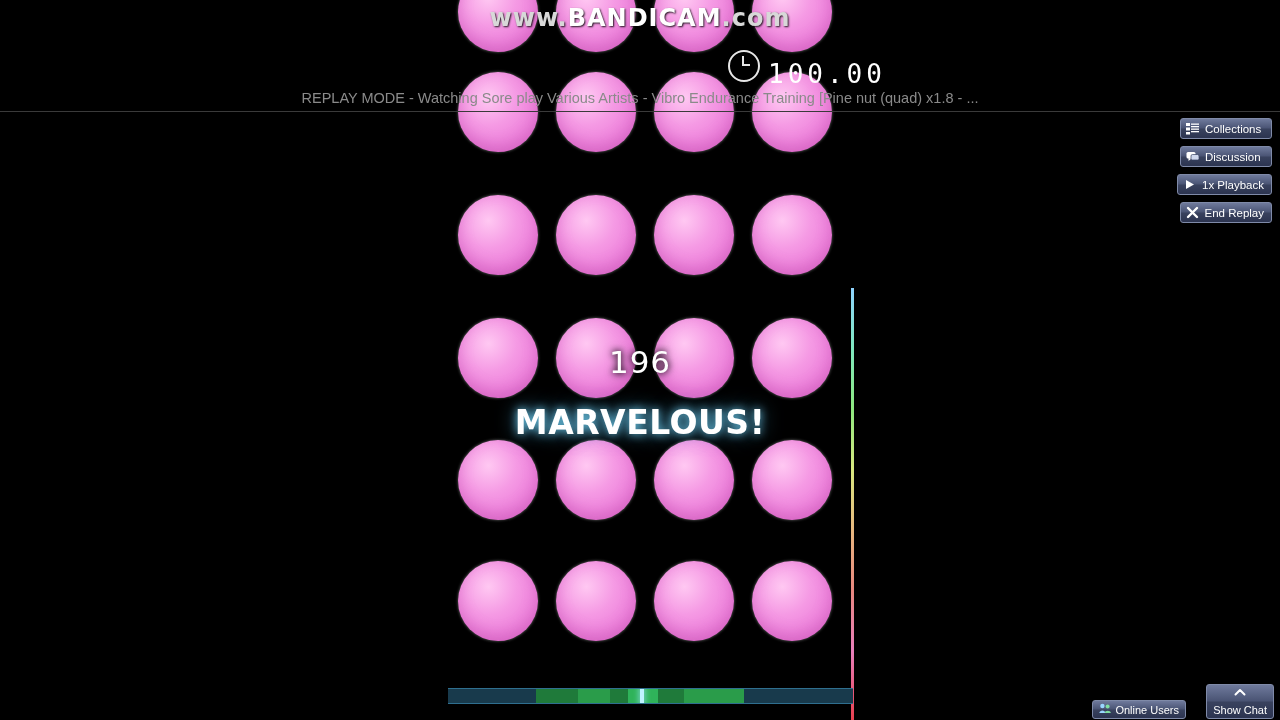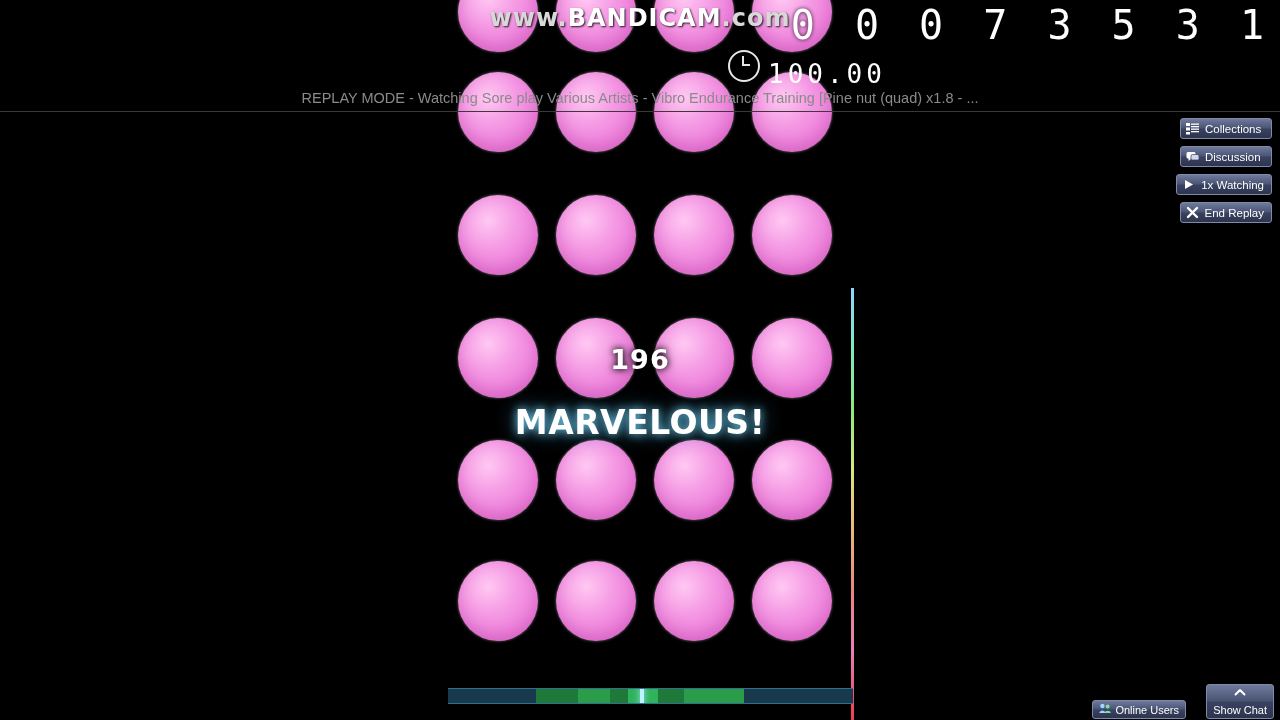--- a/index.html
+++ b/index.html
@@ -42,22 +42,22 @@
     background: radial-gradient(circle at 38% 32%, #ffc8f2 0%, #f59ae4 38%, #ef86dd 62%, #e36fd0 100%);
     box-shadow: 0 0 3px rgba(255,255,255,0.45), inset 0 -6px 14px rgba(180,60,160,0.35);
   }
 
   
   .combo {
     position: absolute;
     width: 100%;
     text-align: center;
     color: #ffffff;
-    font-size: 27px;
-    font-weight: 700;
+    font-size: 31px;
+    font-weight: 400;
     letter-spacing: 1px;
     text-shadow: 0 0 6px rgba(0,0,0,0.9), 0 0 10px rgba(0,0,0,0.7);
     font-family: "DejaVu Sans", sans-serif;
   }
   .judgement {
     position: absolute;
     width: 100%;
     text-align: center;
     color: #ffffff;
     font-size: 33px;
@@ -294,21 +294,20 @@
       <div class="note" style="left: 108px; top: 561px;"></div>
       <div class="note" style="left: 206px; top: 561px;"></div>
       <div class="note" style="left: 304px; top: 561px;"></div>
     </div>
 
   <div class="rainbow-line"></div>
 
   <div class="combo" style="top: 344px;">196</div>
   <div class="judgement" style="top: 403px;">MARVELOUS!</div>
 
-  <div class="score">0 0 0 7 3 5 3 1</div>
 
   <div class="accuracy-box">
     <div class="acc-icon"></div>
     <div class="acc-text">100.00</div>
   </div>
 
   <div class="watermark">
     <span class="dim">www.</span><span>BANDICAM</span><span class="dim">.com</span>
   </div>
 
@@ -342,21 +341,21 @@
       </span>
       <span>Discussion</span>
     </div>
 
     <div class="side-btn">
       <span class="ico">
         <svg width="13" height="13" viewBox="0 0 13 13">
           <polygon points="3,2 11,6.5 3,11" fill="#ffffff"></polygon>
         </svg>
       </span>
-      <span>1x Watching</span>
+      <span>1x Playback</span>
     </div>
 
     <div class="side-btn">
       <span class="ico">
         <svg width="13" height="13" viewBox="0 0 13 13">
           <path d="M2 2 L11 11 M11 2 L2 11" stroke="#ffffff" stroke-width="2.4" stroke-linecap="round"></path>
         </svg>
       </span>
       <span>End Replay</span>
     </div>

